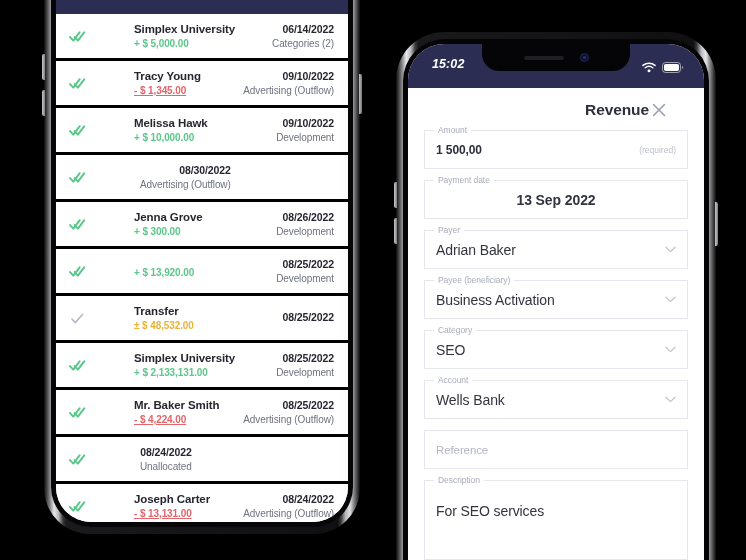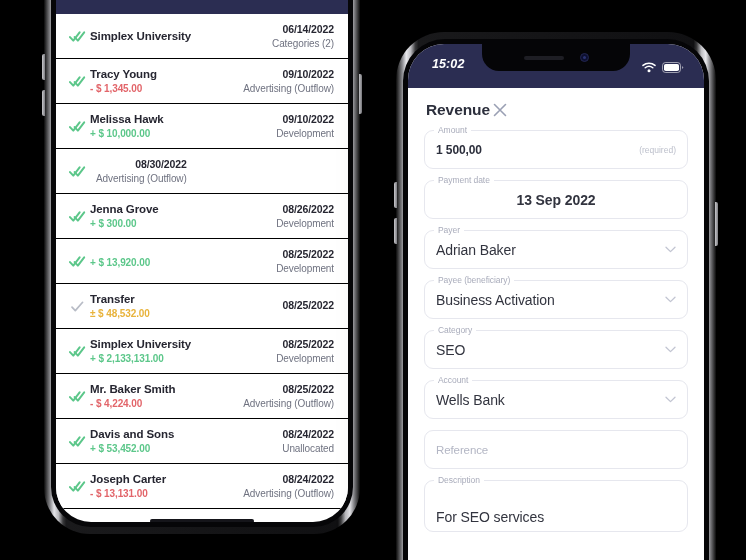--- a/index.html
+++ b/index.html
@@ -33,39 +33,40 @@
     width: 292px; height: 606px;
     border-radius: 35px; overflow: hidden;
     background: #ffffff;
   }
   .left-topbar { height: 98px; background: #2b2d52; width: 100%; }
   .left-list { background: #ffffff; }
 
   .tx-row {
     display: flex; align-items: center;
     padding: 9px 14px 9px 8px;
-    border-bottom: 1px solid #000000;
+    border-bottom: 3px solid #000000;
     min-height: 43.5px;
+    gap: 44px;
   }
   .tx-check {
     width: 26px; flex: 0 0 26px;
     display: flex; align-items: center; justify-content: center;
   }
   .tx-check svg { display: block; }
   .tx-body { flex: 1 1 auto; min-width: 0; display: flex; align-items: center; }
   .tx-left { flex: 1 1 auto; min-width: 0; }
   .tx-right { flex: 0 0 auto; text-align: right; padding-left: 6px; }
   .tx-name {
     font-size: 11.5px; font-weight: bold; color: #262631;
     letter-spacing: -0.1px; white-space: nowrap;
     overflow: hidden; text-overflow: ellipsis;
   }
   .tx-amount { font-size: 10px; font-weight: bold; margin-top: 3px; letter-spacing: -0.1px; }
   .tx-amount.pos { color: #5cc78a; }
-  .tx-amount.neg { color: #e2656a; }
+  .tx-amount.neg { color: #e2656a; text-decoration: underline; }
   .tx-amount.mix { color: #e8b33b; }
   .tx-date {
     font-size: 10.5px; font-weight: bold; color: #262631;
     white-space: nowrap; letter-spacing: -0.1px;
   }
   .tx-cat {
     font-size: 10px; color: #6f7280; margin-top: 3px;
     white-space: nowrap; letter-spacing: -0.1px;
   }
   .home-indicator-left {
@@ -124,44 +125,44 @@
     width: 9px; height: 9px; border-radius: 50%;
     background: #0d1030; border: 1px solid #232650;
   }
   .camera-dot {
     width: 3px; height: 3px; border-radius: 50%;
     background: #2a3370; margin: 2px 0 0 2px;
   }
 
   .sheet { background: #ffffff; padding: 0 0 8px 0; height: 572px; }
   .sheet-head {
-    display: flex; align-items: center; justify-content: flex-start;
-    padding: 12px 18px 8px 18px;
+    display: flex; align-items: center; justify-content: flex-end;
+    padding: 12px 35px 8px 18px;
   }
   .sheet-title {
     font-size: 15.5px; font-weight: bold; color: #2c2f3c;
     letter-spacing: -0.1px;
   }
   .close-btn {
     width: 20px; height: 20px; display: flex;
     align-items: center; justify-content: center; cursor: pointer;
   }
 
   .fields { padding: 2px 16px 0 16px; }
   .field {
     position: relative;
     border: 1px solid #e6e7ee;
-    border-radius: 9px;
+    border-radius: 0;
     height: 39px;
     margin-bottom: 11px;
     display: flex; align-items: center;
     padding: 0 11px;
     background: #fff;
   }
-  .field.tall { height: 52px; align-items: center; padding-top: 22px; }
+  .field.tall { height: 80px; align-items: flex-start; padding-top: 22px; }
   .field-label {
     position: absolute; top: -6px; left: 9px;
     background: #fff; padding: 0 4px;
     font-size: 8.5px; color: #a9acbb;
     letter-spacing: -0.05px;
   }
   .field-value {
     font-size: 14px; color: #32343f;
     letter-spacing: -0.1px; flex: 1 1 auto;
   }
@@ -196,20 +197,21 @@
           <div class="tx-row">
             <div class="tx-check">
               <svg width="17" height="13" viewBox="0 0 17 13" fill="none">
   <path d="M1 7.1 4.3 10.6 10.6 2.3" stroke="#5cc78a" stroke-width="2" stroke-linecap="round" stroke-linejoin="round"></path>
   <path d="M5.6 7.1 8.9 10.6 15.2 2.3" stroke="#5cc78a" stroke-width="2" stroke-linecap="round" stroke-linejoin="round"></path>
 </svg>
             </div>
      <div class="tx-body">
        <div class="tx-left">
          <div class="tx-name">Simplex University</div>
+         <div class="tx-amount pos">+ $ 5,000.00</div>
        </div>
        <div class="tx-right">
          <div class="tx-date">06/14/2022</div>
          <div class="tx-cat">Categories (2)</div>
        </div>
      </div>
           </div>
           <div class="tx-row">
             <div class="tx-check">
               <svg width="17" height="13" viewBox="0 0 17 13" fill="none">
@@ -349,24 +351,20 @@
      </div>
           </div>
           <div class="tx-row">
             <div class="tx-check">
               <svg width="17" height="13" viewBox="0 0 17 13" fill="none">
   <path d="M1 7.1 4.3 10.6 10.6 2.3" stroke="#5cc78a" stroke-width="2" stroke-linecap="round" stroke-linejoin="round"></path>
   <path d="M5.6 7.1 8.9 10.6 15.2 2.3" stroke="#5cc78a" stroke-width="2" stroke-linecap="round" stroke-linejoin="round"></path>
 </svg>
             </div>
      <div class="tx-body">
-       <div class="tx-left">
-         <div class="tx-name">Davis and Sons</div>
-         <div class="tx-amount pos">+ $ 53,452.00</div>
-       </div>
        <div class="tx-right">
          <div class="tx-date">08/24/2022</div>
          <div class="tx-cat">Unallocated</div>
        </div>
      </div>
           </div>
           <div class="tx-row">
             <div class="tx-check">
               <svg width="17" height="13" viewBox="0 0 17 13" fill="none">
   <path d="M1 7.1 4.3 10.6 10.6 2.3" stroke="#5cc78a" stroke-width="2" stroke-linecap="round" stroke-linejoin="round"></path>

